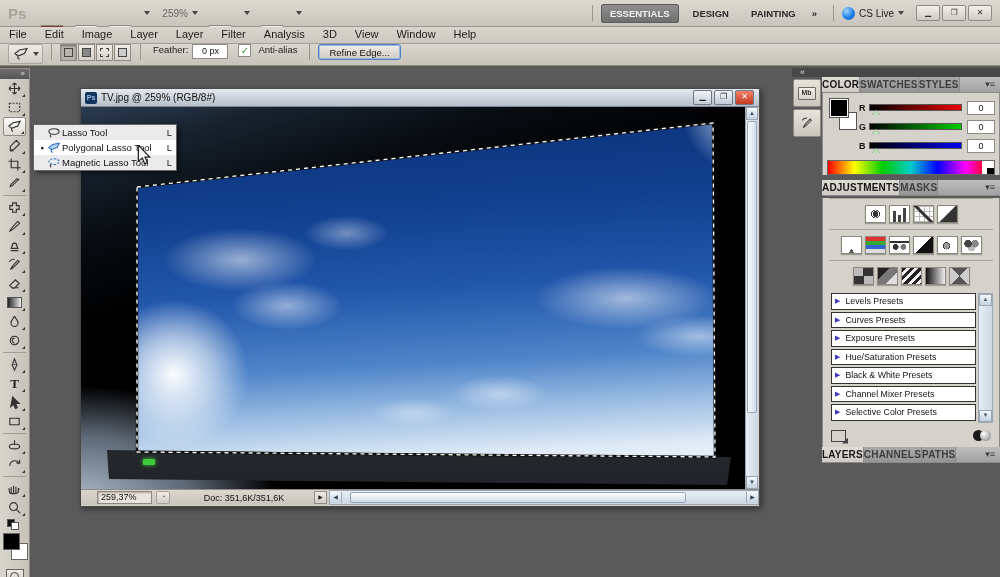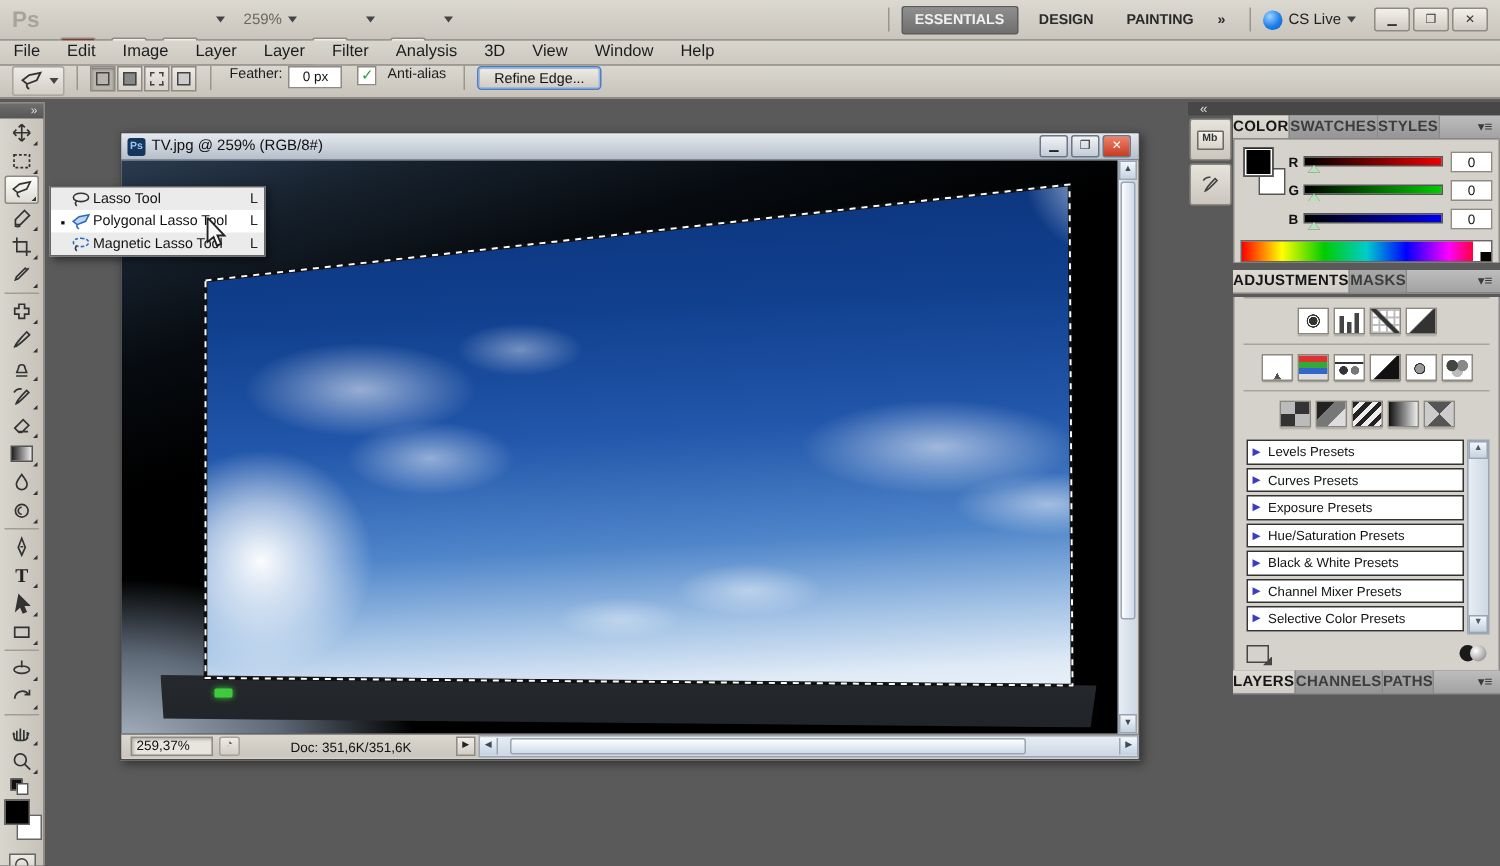--- a/index.html
+++ b/index.html
@@ -103,21 +103,21 @@
        box-shadow:0 0 4px #3ecb3e;}
   .ants{position:absolute;left:0;top:0;}
   .vscroll{width:12px;height:382px;background:linear-gradient(90deg,#e7edf4,#cdd8e4);border-left:1px solid #9aa6b4;
            display:flex;flex-direction:column;}
   .scr-arrow{height:11px;background:linear-gradient(#f4f7fa,#c4d2e0);border:1px solid #9aa6b4;font-size:6px;
              color:#3a4a5c;text-align:center;line-height:10px;}
   .vthumb{flex:0 0 290px;margin:1px;background:linear-gradient(90deg,#fdfefe,#cfdbea);border:1px solid #9aa6b4;border-radius:2px;}
   .statusbar{height:15px;border-top:1px solid #8e8a83;background:linear-gradient(#dad7cf,#c9c5bd);
              display:flex;align-items:center;font-size:9px;color:#111;}
   .statzoom{width:50px;height:11px;background:#e8e5de;border:1px solid #8f8b84;box-shadow:inset 1px 1px 2px rgba(0,0,0,.25);
-            line-height:11px;padding-left:3px;margin-left:6px;}
+            line-height:11px;padding-left:3px;margin-left:16px;}
   .statico{width:12px;height:11px;border:1px solid #a6a29a;border-radius:2px;margin:0 4px;
            background:linear-gradient(#efece6,#d2cec6);font-size:7px;text-align:center;line-height:10px;color:#555;}
   .statdoc{width:140px;text-align:center;}
   .statbtn{width:11px;height:11px;border:1px solid #8f8b84;background:linear-gradient(#efece6,#d2cec6);
            font-size:6px;text-align:center;line-height:10px;color:#222;margin-right:2px;}
   .hscroll{flex:1;height:13px;background:linear-gradient(#e7edf4,#cdd8e4);border:1px solid #9aa6b4;
            display:flex;align-items:center;}
   .harrow{width:11px;height:11px;background:linear-gradient(#f4f7fa,#c4d2e0);border-right:1px solid #9aa6b4;
           font-size:6px;color:#3a4a5c;text-align:center;line-height:11px;}
   .hthumb{width:78%;height:9px;margin-left:8px;background:linear-gradient(#fdfefe,#cfdbea);

